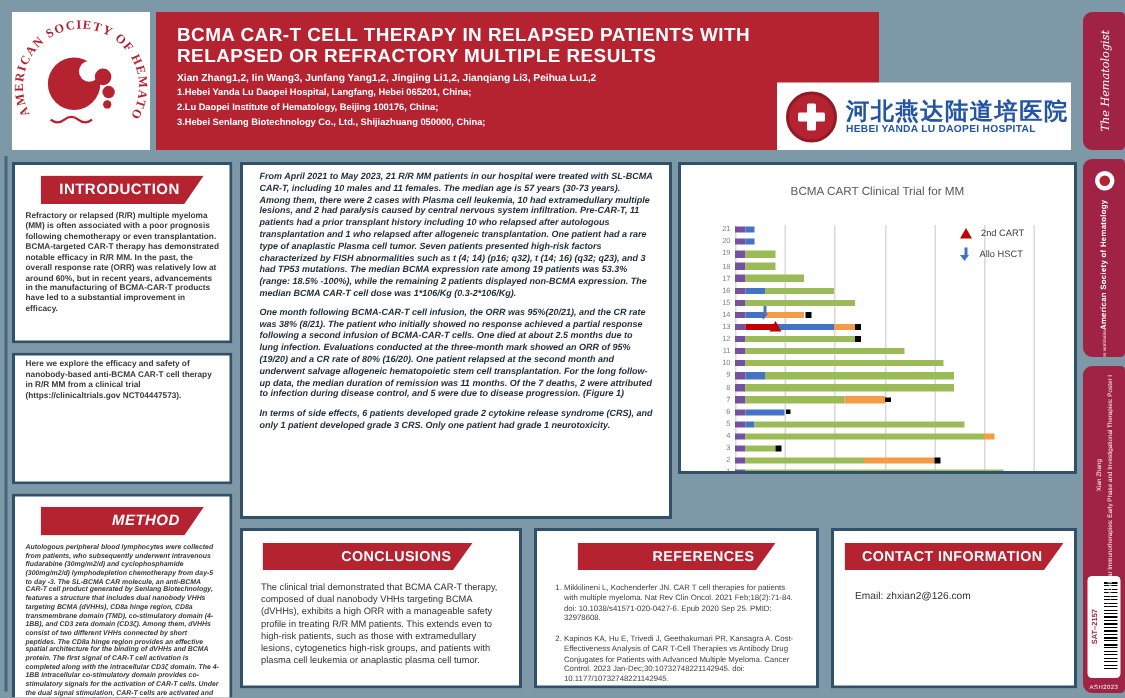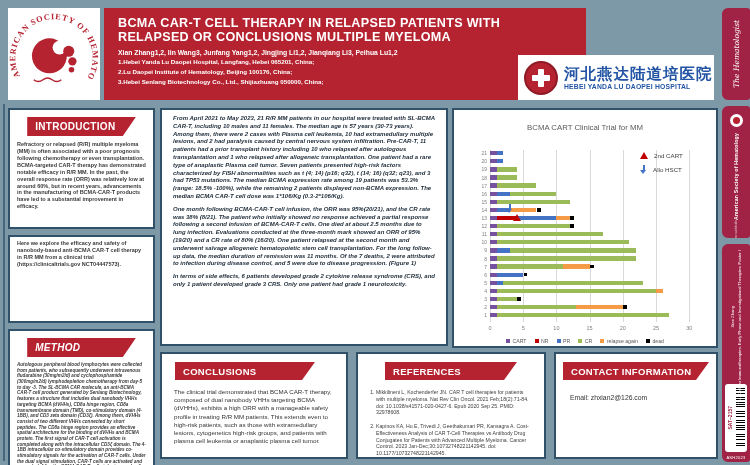--- a/index.html
+++ b/index.html
@@ -1,20 +1,20 @@
 <!DOCTYPE html>
 <html><head>
 <meta charset="utf-8">
 <style>
   * { margin:0; padding:0; box-sizing:border-box; }
   html,body { width:750px; height:465px; overflow:hidden; }
   body { font-family:"Liberation Sans", sans-serif; background:#7d98a6; position:relative; }
   .abs { position:absolute; }
   .panel { background:#fff; border:2px solid #31506a; overflow:hidden; }
-  .banner { background:#b52230; color:#fff; font-weight:bold; text-align:left;
+  .banner { background:#b52230; color:#fff; font-weight:bold; text-align:right;
             clip-path:polygon(0 0,100% 0,calc(100% - 13px) 100%,0 100%);
             font-size:10px; letter-spacing:.3px; padding:4px 16px 4px 8px; }
   .banner.sm { font-size:9.5px; padding:3.5px 14px 3.5px 8px; }
 
   
   .ash-box { left:8px; top:8px; width:92px; height:92px; background:#fff; }
   .title-box { left:104px; top:8px; width:482px; height:92px; background:#b52230; color:#fff; padding:8px 12px 0 14px; }
   .title-line { font-weight:bold; font-size:12.6px; line-height:14px; letter-spacing:.3px; white-space:nowrap; }
   .authors { font-weight:bold; font-size:6.8px; margin-top:5px; white-space:nowrap; }
   .affil { font-weight:bold; font-size:6.2px; line-height:8.2px; margin-top:2px; white-space:nowrap; }
@@ -92,21 +92,21 @@
     <circle cx="56" cy="43" r="7.5" fill="#ffffff"></circle>
     <circle cx="66" cy="47" r="6" fill="#b52230"></circle>
     <circle cx="70" cy="58" r="4.5" fill="#b52230"></circle>
     <circle cx="69" cy="67" r="3" fill="#b52230"></circle>
     <path d="M28,78 q 5,4 10,0 q 5,-4 10,0 q 5,4 10,0" stroke="#b52230" stroke-width="1.6" fill="none"></path>
   </svg>
 </div>
 
 <div class="abs title-box">
   <div class="title-line">BCMA CAR-T CELL THERAPY IN RELAPSED PATIENTS WITH</div>
-  <div class="title-line">RELAPSED OR CONCLUSIONS MULTIPLE MYELOMA</div>
+  <div class="title-line">RELAPSED OR REFRACTORY MULTIPLE RESULTS</div>
   <div class="authors">Xian Zhang1,2, Iin Wang3, Junfang Yang1,2, Jingjing Li1,2, Jianqiang Li3, Peihua Lu1,2</div>
   <div class="affil">1.Hebei Yanda Lu Daopei Hospital, Langfang, Hebei 065201, China;</div>
   <div class="affil">2.Lu Daopei Institute of Hematology, Beijing 100176, China;</div>
   <div class="affil">3.Hebei Senlang Biotechnology Co., Ltd., Shijiazhuang 050000, China;</div>
 </div>
 
 <div class="abs hospital-box">
   <div class="hosp-logo">
       <span class="v"></span>
       <span class="h"></span>
@@ -130,21 +130,21 @@
   <div class="banner left">METHOD</div>
   <div class="panel-body tiny">Autologous peripheral blood lymphocytes were collected from patients, who subsequently underwent intravenous fludarabine (30mg/m2/d) and cyclophosphamide (300mg/m2/d) lymphodepletion chemotherapy from day-5 to day -3. The SL-BCMA CAR molecule, an anti-BCMA CAR-T cell product generated by Senlang Biotechnology, features a structure that includes dual nanobody VHHs targeting BCMA (dVHHs), CD8a hinge region, CD8a transmembrane domain (TMD), co-stimulatory domain (4-1BB), and CD3 zeta domain (CD3ζ). Among them, dVHHs consist of two different VHHs connected by short peptides. The CD8a hinge region provides an effective spatial architecture for the binding of dVHHs and BCMA protein. The first signal of CAR-T cell activation is completed along with the intracellular CD3ζ domain. The 4-1BB intracellular co-stimulatory domain provides co-stimulatory signals for the activation of CAR-T cells. Under the dual signal stimulation, CAR-T cells are activated and expanded. After the BCMA CAR-T cells infusion on day 0, patients underwent evaluations, including immunoglobulin fixed electrophoresis, free light chains in blood and urine, bone marrow penetration, and whole-body PET CT to evaluate the efficacy at the first month, second and third month, and every three months thereafter.</div>
 </div>
 
 <div class="abs panel" style="left:160px;top:108px;width:288px;height:238px;">
   <div class="results-par">From April 2021 to May 2023, 21 R/R MM patients in our hospital were treated with SL-BCMA CAR-T, including 10 males and 11 females. The median age is 57 years (30-73 years). Among them, there were 2 cases with Plasma cell leukemia, 10 had extramedullary multiple lesions, and 2 had paralysis caused by central nervous system infiltration. Pre-CAR-T, 11 patients had a prior transplant history including 10 who relapsed after autologous transplantation and 1 who relapsed after allogeneic transplantation. One patient had a rare type of anaplastic Plasma cell tumor. Seven patients presented high-risk factors characterized by FISH abnormalities such as t (4; 14) (p16; q32), t (14; 16) (q32; q23), and 3 had TP53 mutations. The median BCMA expression rate among 19 patients was 53.3% (range: 18.5% -100%), while the remaining 2 patients displayed non-BCMA expression. The median BCMA CAR-T cell dose was 1*106/Kg (0.3-2*106/Kg).</div>
   <div class="results-par">One month following BCMA-CAR-T cell infusion, the ORR was 95%(20/21), and the CR rate was 38% (8/21). The patient who initially showed no response achieved a partial response following a second infusion of BCMA-CAR-T cells. One died at about 2.5 months due to lung infection. Evaluations conducted at the three-month mark showed an ORR of 95% (19/20) and a CR rate of 80% (16/20). One patient relapsed at the second month and underwent salvage allogeneic hematopoietic stem cell transplantation. For the long follow-up data, the median duration of remission was 11 months. Of the 7 deaths, 2 were attributed to infection during disease control, and 5 were due to disease progression. (Figure 1)</div>
   <div class="results-par">In terms of side effects, 6 patients developed grade 2 cytokine release syndrome (CRS), and only 1 patient developed grade 3 CRS. Only one patient had grade 1 neurotoxicity.</div>
 </div>
 
-<div class="abs panel" style="left:452px;top:108px;width:266px;height:240px;">
+<div class="abs panel" style="left:452px;top:108px;width:266px;height:208px;">
   <div class="fig-title">BCMA CART Clinical Trial for MM</div>
   <div class="plot">
       <div class="gridline" style="left: 0px;"></div>
       <div class="xlab" style="left: -6px;">0</div>
       <div class="gridline" style="left: 33.2px;"></div>
       <div class="xlab" style="left: 27.2px;">5</div>
       <div class="gridline" style="left: 66.4px;"></div>
       <div class="xlab" style="left: 60.4px;">10</div>
       <div class="gridline" style="left: 99.6px;"></div>
       <div class="xlab" style="left: 93.6px;">15</div>

